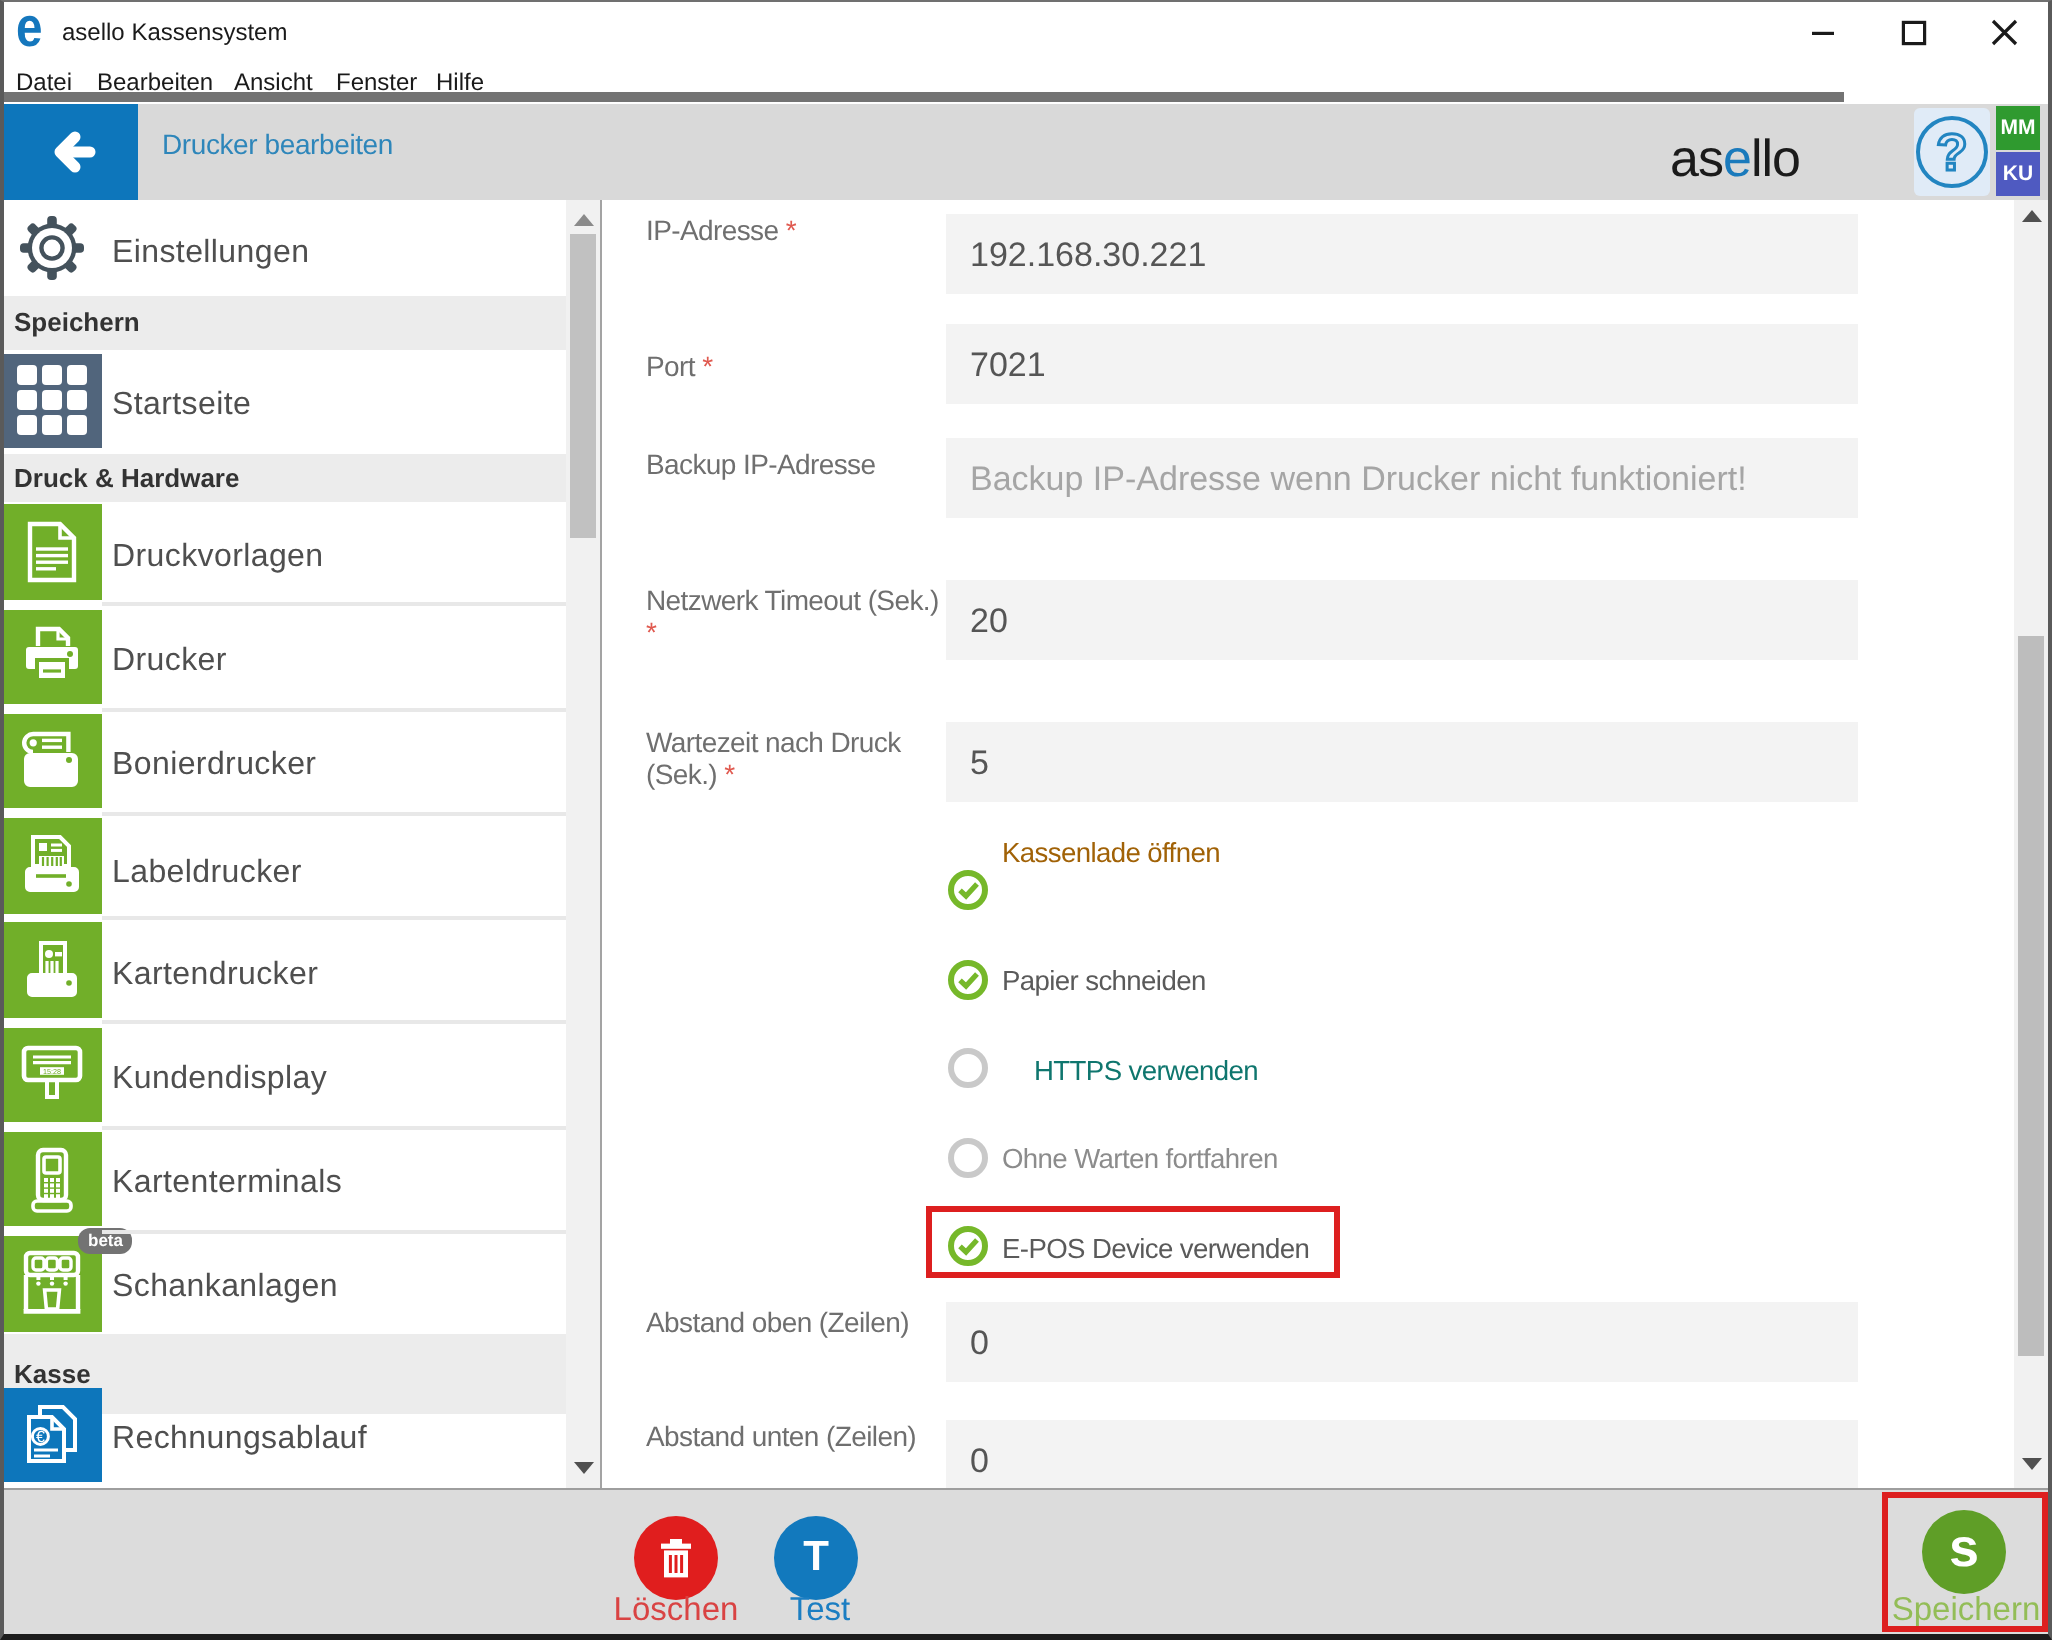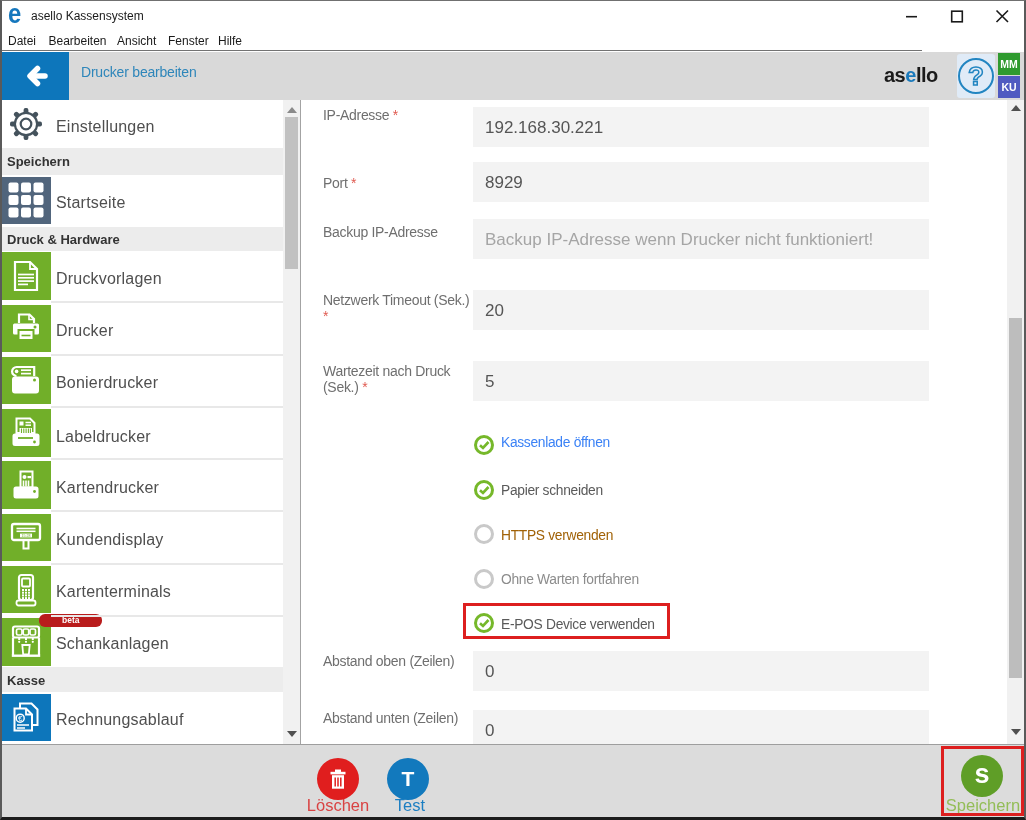--- a/index.html
+++ b/index.html
@@ -6,27 +6,27 @@
 html,body{width:1026px;height:820px;overflow:hidden}
 body{font-family:"Liberation Sans",sans-serif;position:relative;background:#fff}
 
 #frame{position:absolute;inset:0;border-top:1px solid #707070;border-left:2px solid #5a5a5a;border-right:2px solid #5a5a5a;border-bottom:3px solid #1c1c1c;pointer-events:none;z-index:90}
 
 #titlebar{position:absolute;left:0;top:1px;width:1026px;height:29px;background:#fff}
 #appicon{position:absolute;left:8px;top:-3px;font-size:28px;font-weight:bold;color:#1577bd;transform:scaleX(0.85);transform-origin:left center}
 #apptitle{position:absolute;left:31px;top:8px;font-size:12px;color:#1a1a1a}
 .winbtn{position:absolute;top:0}
 
-#menubar{position:absolute;left:0;top:30px;width:922px;height:21px;background:#fff;border-bottom:1px solid #737373}
+#menubar{position:absolute;left:0;top:30px;width:922px;height:21px;background:#fff;border-bottom:5px solid #737373}
 #menubar span{position:absolute;top:4px;font-size:12px;color:#1a1a1a}
 
 #header{position:absolute;left:0;top:52px;width:1026px;height:48px;background:#d9d9d9;box-shadow:0 1px 0 #c9c9c9}
 #backbtn{position:absolute;left:2px;top:0;width:67px;height:48px;background:#0d76bb}
 #htitle{position:absolute;left:81px;top:11.5px;font-size:14px;letter-spacing:-0.2px;color:#2e86ba}
-#logo{position:absolute;left:884px;top:12px;font-size:20px;font-weight:bold;color:#1b1b1b;letter-spacing:-0.5px}
+#logo{position:absolute;left:835px;top:12px;font-size:26px;font-weight:normal;color:#1b1b1b;letter-spacing:-0.5px}
 #logo .e{color:#1a7abc}
 #qbox{position:absolute;left:957px;top:2px;width:38px;height:44px;background:#e0ebf7;border-radius:3px}
 #qcirc{position:absolute;left:1px;top:4px;width:36px;height:36px;border:2.6px solid #2285c1;border-radius:50%}
 #qmark{position:absolute;left:1px;top:4px;width:36px;height:36px;text-align:center;font-size:26px;font-weight:bold;line-height:37px;color:transparent;-webkit-text-stroke:1.5px #2285c1}
 .mmku{position:absolute;left:998px;width:22px;height:22px;color:#fff;font-size:10.5px;font-weight:bold;text-align:center;line-height:22px}
 
 #sidebar{position:absolute;left:0;top:100px;width:283px;height:644px;background:#fff;overflow:hidden}
 .band{position:absolute;left:0;width:283px;background:#ececec;color:#333;font-weight:bold;font-size:13px}
 .band span{position:absolute;left:7px;top:50%;transform:translateY(-50%)}
 .item{position:absolute;left:0;width:283px}
@@ -274,23 +274,23 @@
           </g>
           <circle cx="10.2" cy="17.8" r="1.1" fill="#fff"></circle>
           <circle cx="17" cy="17.8" r="1.1" fill="#fff"></circle>
           <circle cx="23.8" cy="17.8" r="1.1" fill="#fff"></circle>
           <path d="M13.3 21 h7.4 l-0.9 9.5 h-5.6 Z" fill="none" stroke="#fff" stroke-width="1.8"></path>
           <path d="M4 13.5 V31 M30 13.5 V31" stroke="#fff" stroke-width="2.2"></path>
           <path d="M2.8 31.7 h28.4" stroke="#fff" stroke-width="2.4"></path>
         </svg>
       </div>
       <div class="itxt">Schankanlagen</div>
-      <div style="position:absolute;left:39px;top:-4px;background:#b91c1c;border-radius:6px;color:#fff;font-size:8.5px;font-weight:bold;padding:1px 23px 2px">beta</div>
-    </div>
-    <div class="band" style="top: 567.4px; height: 25px;">
+      <div style="position:absolute;left:39px;top:-4px;background:#737373;border-radius:6px;color:#fff;font-size:8.5px;font-weight:bold;padding:1px 5px 2px">beta</div>
+    </div>
+    <div class="band" style="top: 567.4px; height: 40px;">
       <span>Kasse</span>
     </div>
     <div class="item" style="top: 593.6px; height: 47.5px;">
       <div class="isq" style="background:#0d76bb">
         <svg width="34" height="36" viewBox="0 0 34 36">
           <path d="M11 4.5 h11.5 l6 6 v15.5 h-17.5 Z" fill="none" stroke="#fff" stroke-width="2"></path>
           <path d="M5.5 9.5 h11.5 l6 6 v16 h-17.5 Z" fill="#0d76bb" stroke="#fff" stroke-width="2"></path>
           <path d="M17 9.5 v6 h6" fill="none" stroke="#fff" stroke-width="1.8"></path>
           <circle cx="11.2" cy="19.2" r="4" fill="none" stroke="#fff" stroke-width="1.5"></circle>
           <text x="11.2" y="22" font-size="8" fill="#fff" text-anchor="middle" font-family="Liberation Sans">€</text>
@@ -311,41 +311,41 @@
 <div id="sscroll">
   <div class="sarrow" style="left:4px;top:7px;border-left:5px solid transparent;border-right:5px solid transparent;border-bottom:6px solid #8a8a8a"></div>
   <div class="thumb" style="left:2px;top:17px;width:13px;height:152px"></div>
   <div class="sarrow" style="left:4px;top:631px;border-left:5px solid transparent;border-right:5px solid transparent;border-top:6px solid #505050"></div>
 </div>
 
 <div id="main">
     <div class="flabel" style="left: 22px; top: 6.5px;">IP-Adresse <span class="req">*</span></div>
     <div class="finput" style="left: 172px; top: 6.5px;">192.168.30.221</div>
     <div class="flabel" style="left: 22px; top: 75px;">Port <span class="req">*</span></div>
-    <div class="finput" style="left: 172px; top: 62px;">8929</div>
+    <div class="finput" style="left: 172px; top: 62px;">7021</div>
     <div class="flabel" style="left: 22px; top: 123.5px;">Backup IP-Adresse</div>
     <div class="finput ph" style="left: 172px; top: 119px;">Backup IP-Adresse wenn Drucker nicht funktioniert!</div>
     <div class="flabel" style="left: 22px; top: 192px;">Netzwerk Timeout (Sek.)<br><span class="req">*</span></div>
     <div class="finput" style="left: 172px; top: 190px;">20</div>
     <div class="flabel" style="left: 22px; top: 263px;">Wartezeit nach Druck<br>(Sek.) <span class="req">*</span></div>
     <div class="finput" style="left: 172px; top: 261px;">5</div>
     <div class="ck on" style="left: 173px; top: 335px;">
       <svg width="14" height="14" viewBox="0 0 14 14" style="position:absolute;left:0;top:0">
         <path d="M3 7.2 L6 10 L11.5 4" fill="none" stroke="#76b82a" stroke-width="2.6"></path>
       </svg>
     </div>
-    <div class="cktxt" style="left: 200px; top: 335px; color: #3b82f6;">Kassenlade öffnen</div>
+    <div class="cktxt" style="left: 200px; top: 319px; color: #a16207;">Kassenlade öffnen</div>
     <div class="ck on" style="left: 173px; top: 379.5px;">
       <svg width="14" height="14" viewBox="0 0 14 14" style="position:absolute;left:0;top:0">
         <path d="M3 7.2 L6 10 L11.5 4" fill="none" stroke="#76b82a" stroke-width="2.6"></path>
       </svg>
     </div>
     <div class="cktxt" style="left: 200px; top: 383px; color: rgb(90, 90, 90);">Papier schneiden</div>
     <div class="ck off" style="left: 173px; top: 424px;"></div>
-    <div class="cktxt" style="left: 200px; top: 427.5px; color: #a16207;">HTTPS verwenden</div>
+    <div class="cktxt" style="left: 216px; top: 427.5px; color: #0f766e;">HTTPS verwenden</div>
     <div class="ck off" style="left: 173px; top: 468.5px;"></div>
     <div class="cktxt" style="left: 200px; top: 472px; color: rgb(140, 140, 140);">Ohne Warten fortfahren</div>
     <div class="ck on" style="left: 173px; top: 513px;">
       <svg width="14" height="14" viewBox="0 0 14 14" style="position:absolute;left:0;top:0">
         <path d="M3 7.2 L6 10 L11.5 4" fill="none" stroke="#76b82a" stroke-width="2.6"></path>
       </svg>
     </div>
     <div class="cktxt" style="left: 200px; top: 516.5px; color: rgb(90, 90, 90);">E-POS Device verwenden</div>
     <div class="flabel" style="left: 22px; top: 552.5px;">Abstand oben (Zeilen)</div>
     <div class="finput" style="left: 172px; top: 551px;">0</div>

